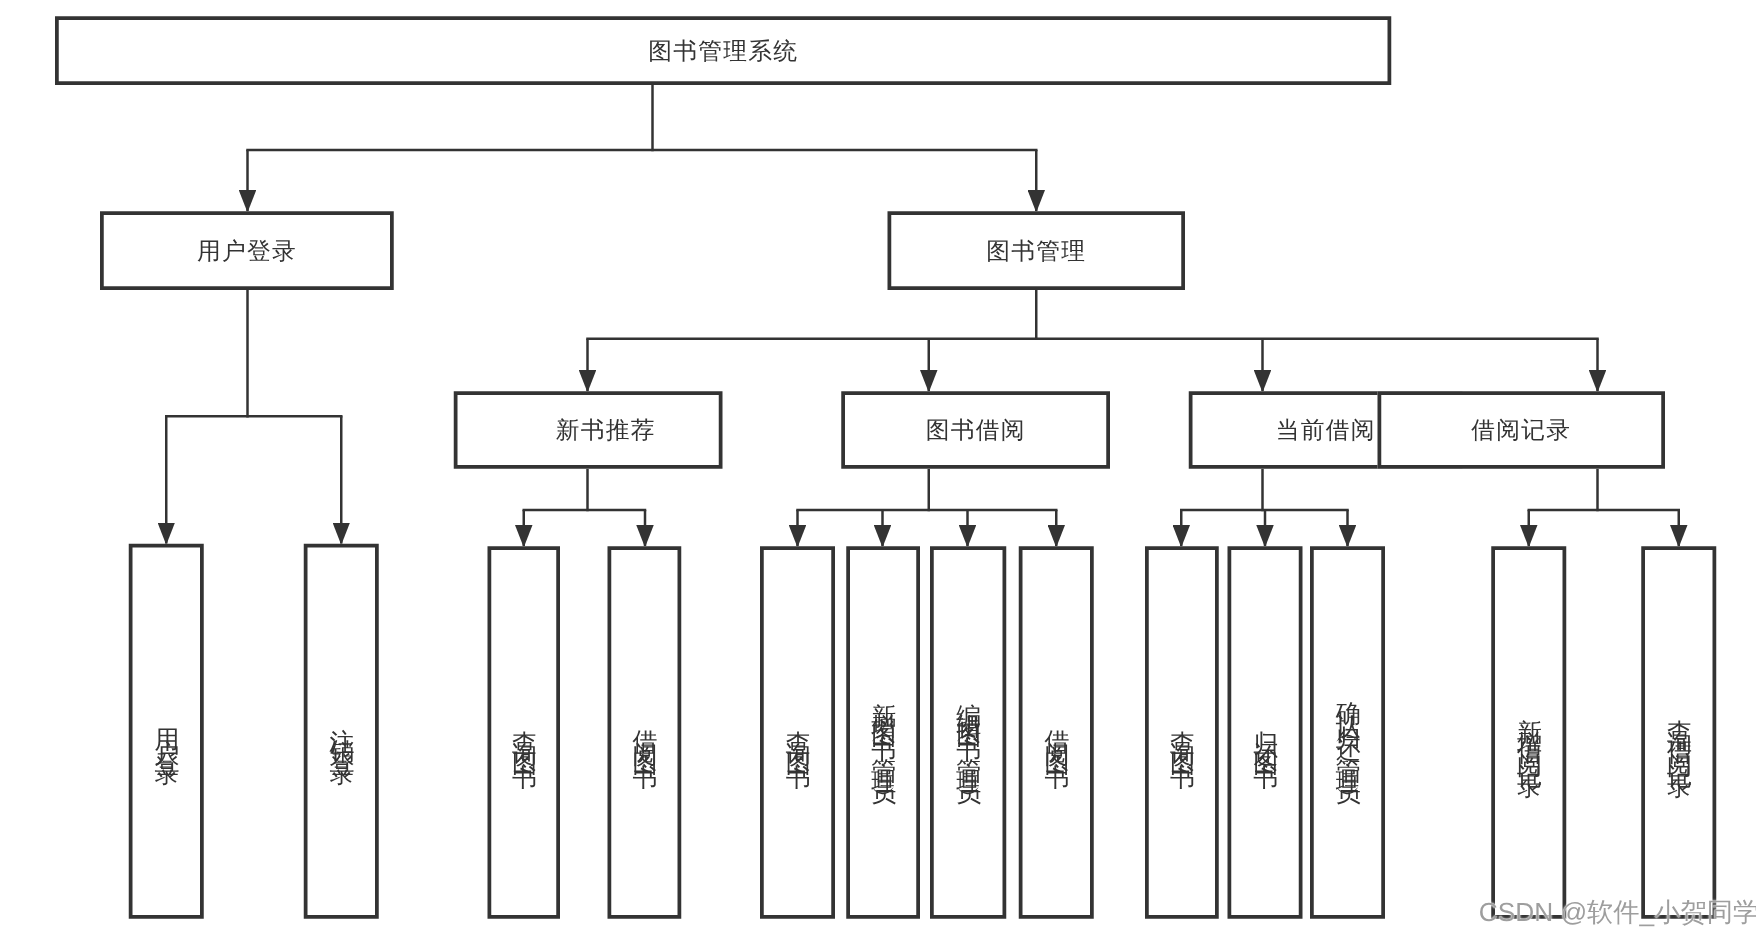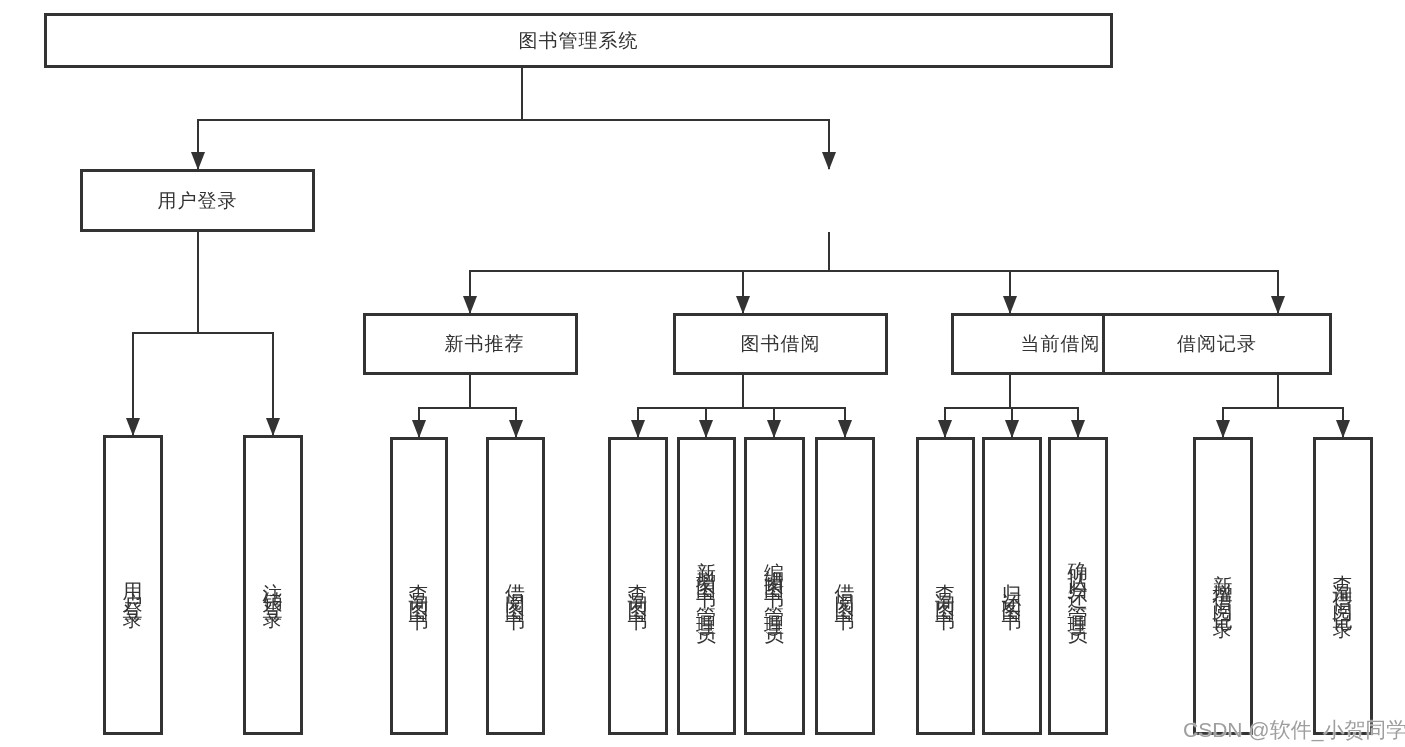--- a/index.html
+++ b/index.html
@@ -100,20 +100,23 @@
     </g>
   </svg>
 
   <div class="hbox" style="left:16px; top:13px; width:1069px; height:55px;margin-left:28px;">
     <span>图书管理系统</span>
   </div>
 
   <div class="hbox" style="left:80px; top:169px; width:235px; height:63px;">
     <span>用户登录</span>
   </div>
+  <div class="hbox" style="left:710px; top:169px; width:238px; height:63px;">
+    <span>图书管理</span>
+  </div>
 
   <div class="hbox" style="left:363px; top:313px; width:215px; height:62px;padding-left:28px;">
     <span>新书推荐</span>
   </div>
   <div class="hbox" style="left:636px; top:313px; width:215px; height:62px;margin-left:37px;">
     <span>图书借阅</span>
   </div>
   <div class="hbox" style="left:951px; top:313px; width:219px; height:62px;">
     <span>当前借阅</span>
   </div>

